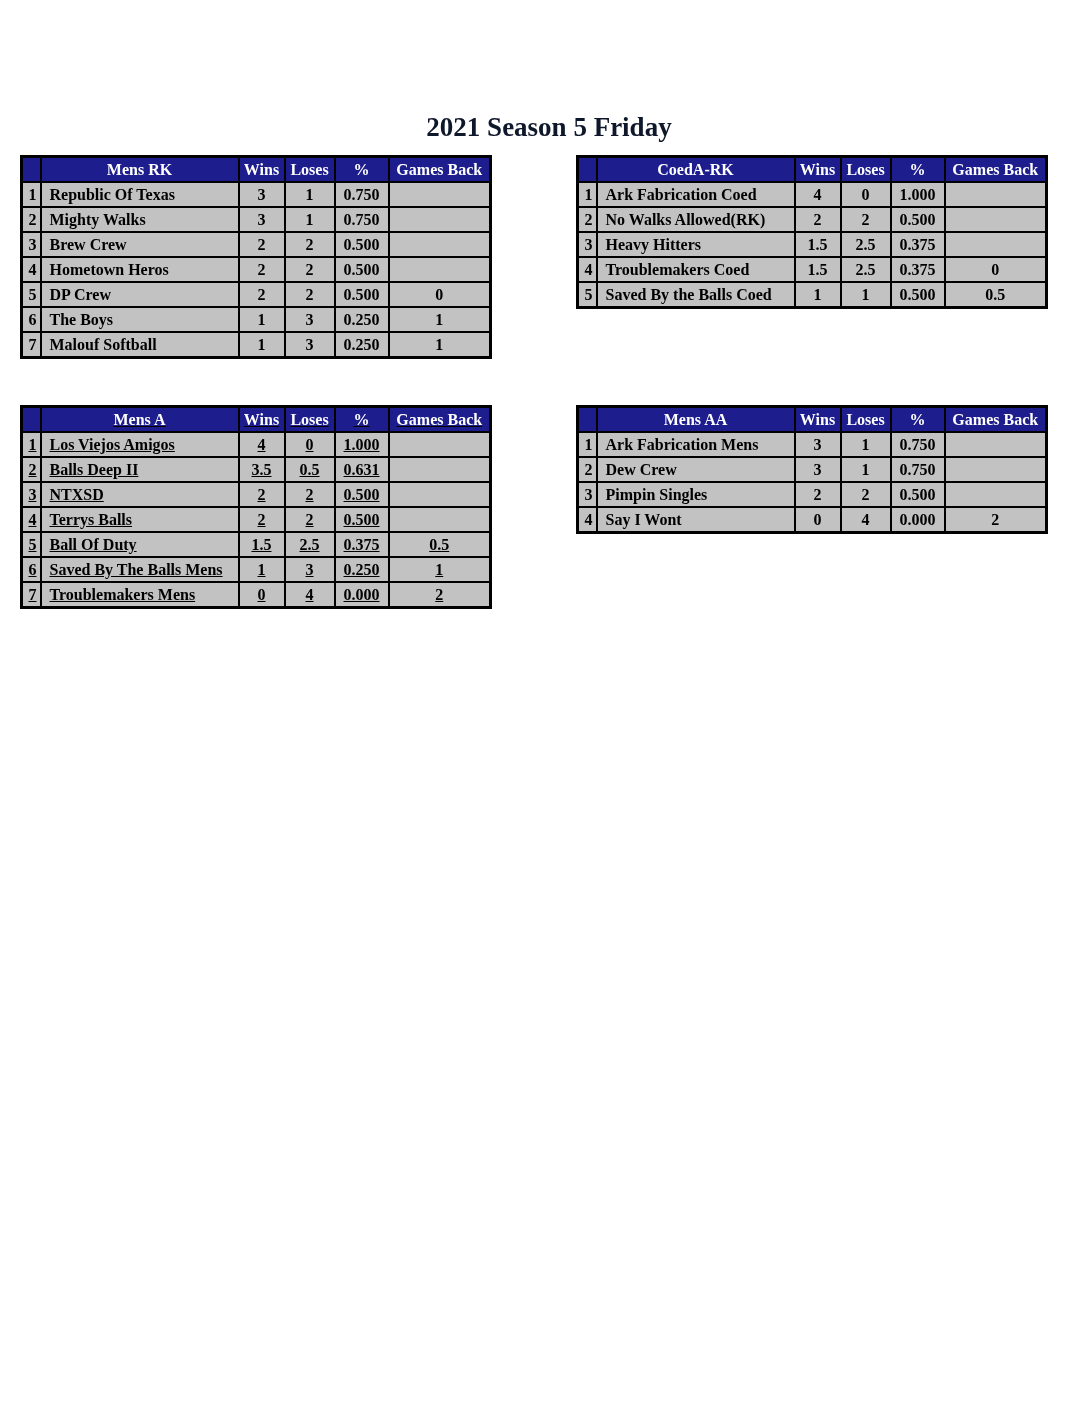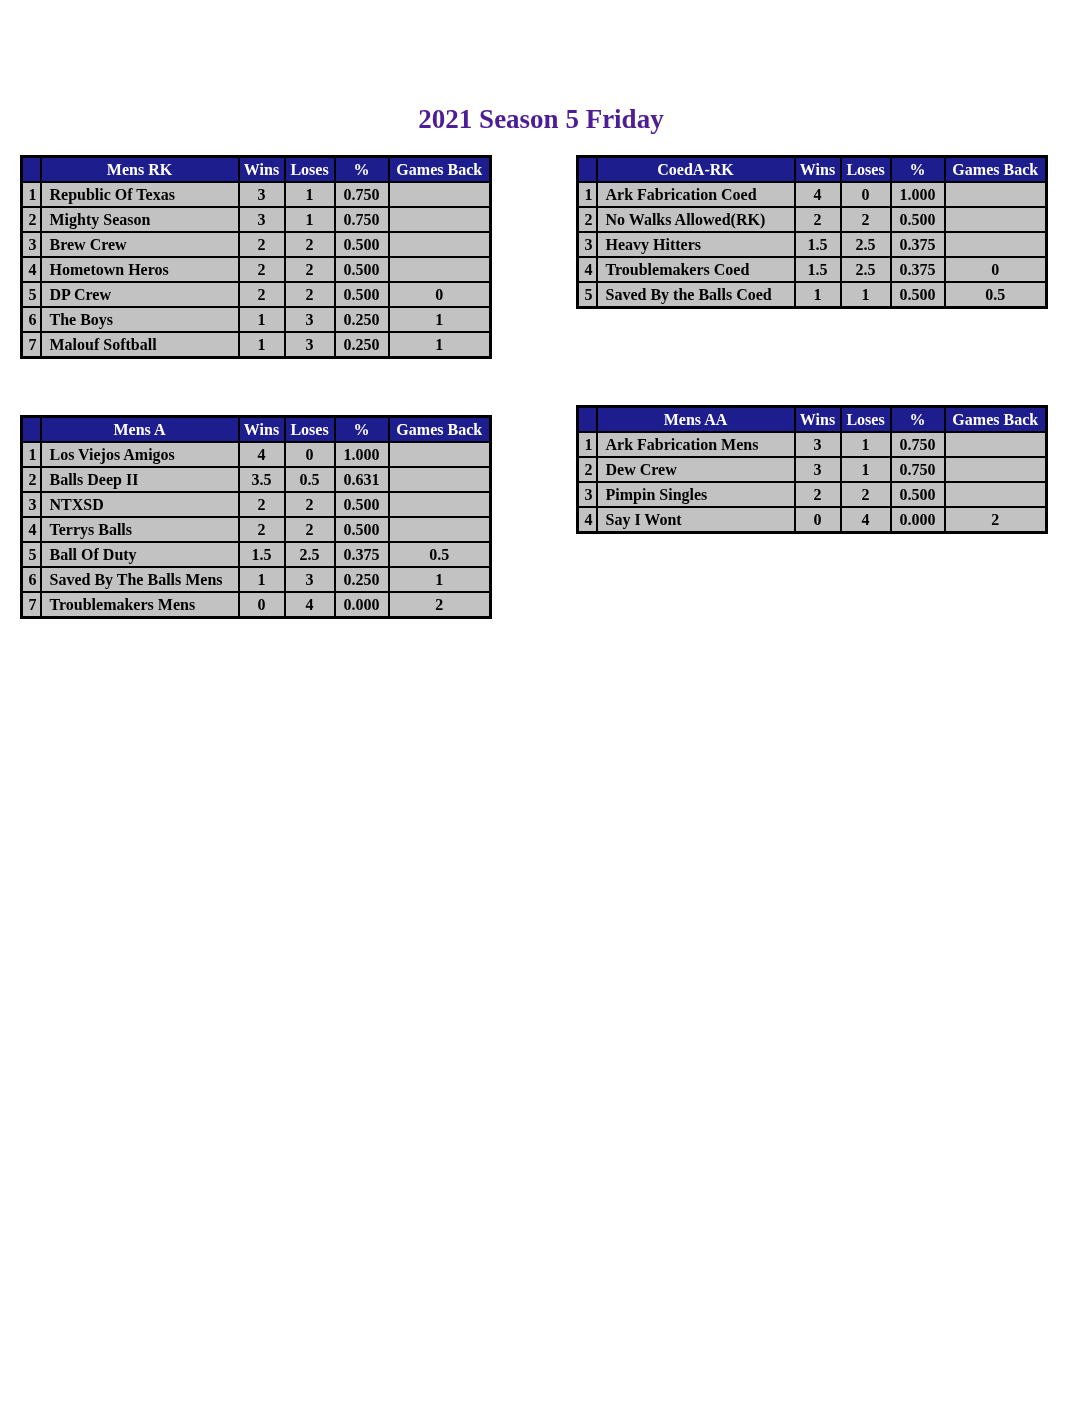--- a/index.html
+++ b/index.html
@@ -12,31 +12,31 @@
     background: var(--page-bg, #ffffff);
     font-family: "Liberation Serif", serif;
     position: relative;
     overflow: hidden;
   }
   .title {
     position: absolute;
     top: 96px;
     left: 0;
     width: 1066px;
-    margin: 8px;
+    margin: 16px;
     text-align: center;
     font-size: 27px;
     font-weight: bold;
-    color: #4c1d95;
+    color: #0f172a;
     letter-spacing: 0px;
   }
   .tbl-wrap { position: absolute; }
   .pos-0 { left: 20px;  top: 155px; }
   .pos-1 { left: 576px; top: 155px; }
-  .pos-2 { left: 20px;  top: 415px; }
+  .pos-2 { left: 20px;  top: 405px; text-decoration: underline; }
   .pos-3 { left: 576px; top: 405px; }
 
   table {
     border-collapse: collapse;
     border: 3px solid var(--border-color, #000000);
     table-layout: fixed;
     font-family: "Liberation Serif", serif;
     font-weight: bold;
     font-size: 16px;
   }
@@ -98,21 +98,21 @@
         <tr>
           <td class="rank">1</td>
           <td class="team">Republic Of Texas</td>
           <td class="num">3</td>
           <td class="num">1</td>
           <td class="num">0.750</td>
           <td class="num"></td>
         </tr>
         <tr>
           <td class="rank">2</td>
-          <td class="team">Mighty Season</td>
+          <td class="team">Mighty Walks</td>
           <td class="num">3</td>
           <td class="num">1</td>
           <td class="num">0.750</td>
           <td class="num"></td>
         </tr>
         <tr>
           <td class="rank">3</td>
           <td class="team">Brew Crew</td>
           <td class="num">2</td>
           <td class="num">2</td>

